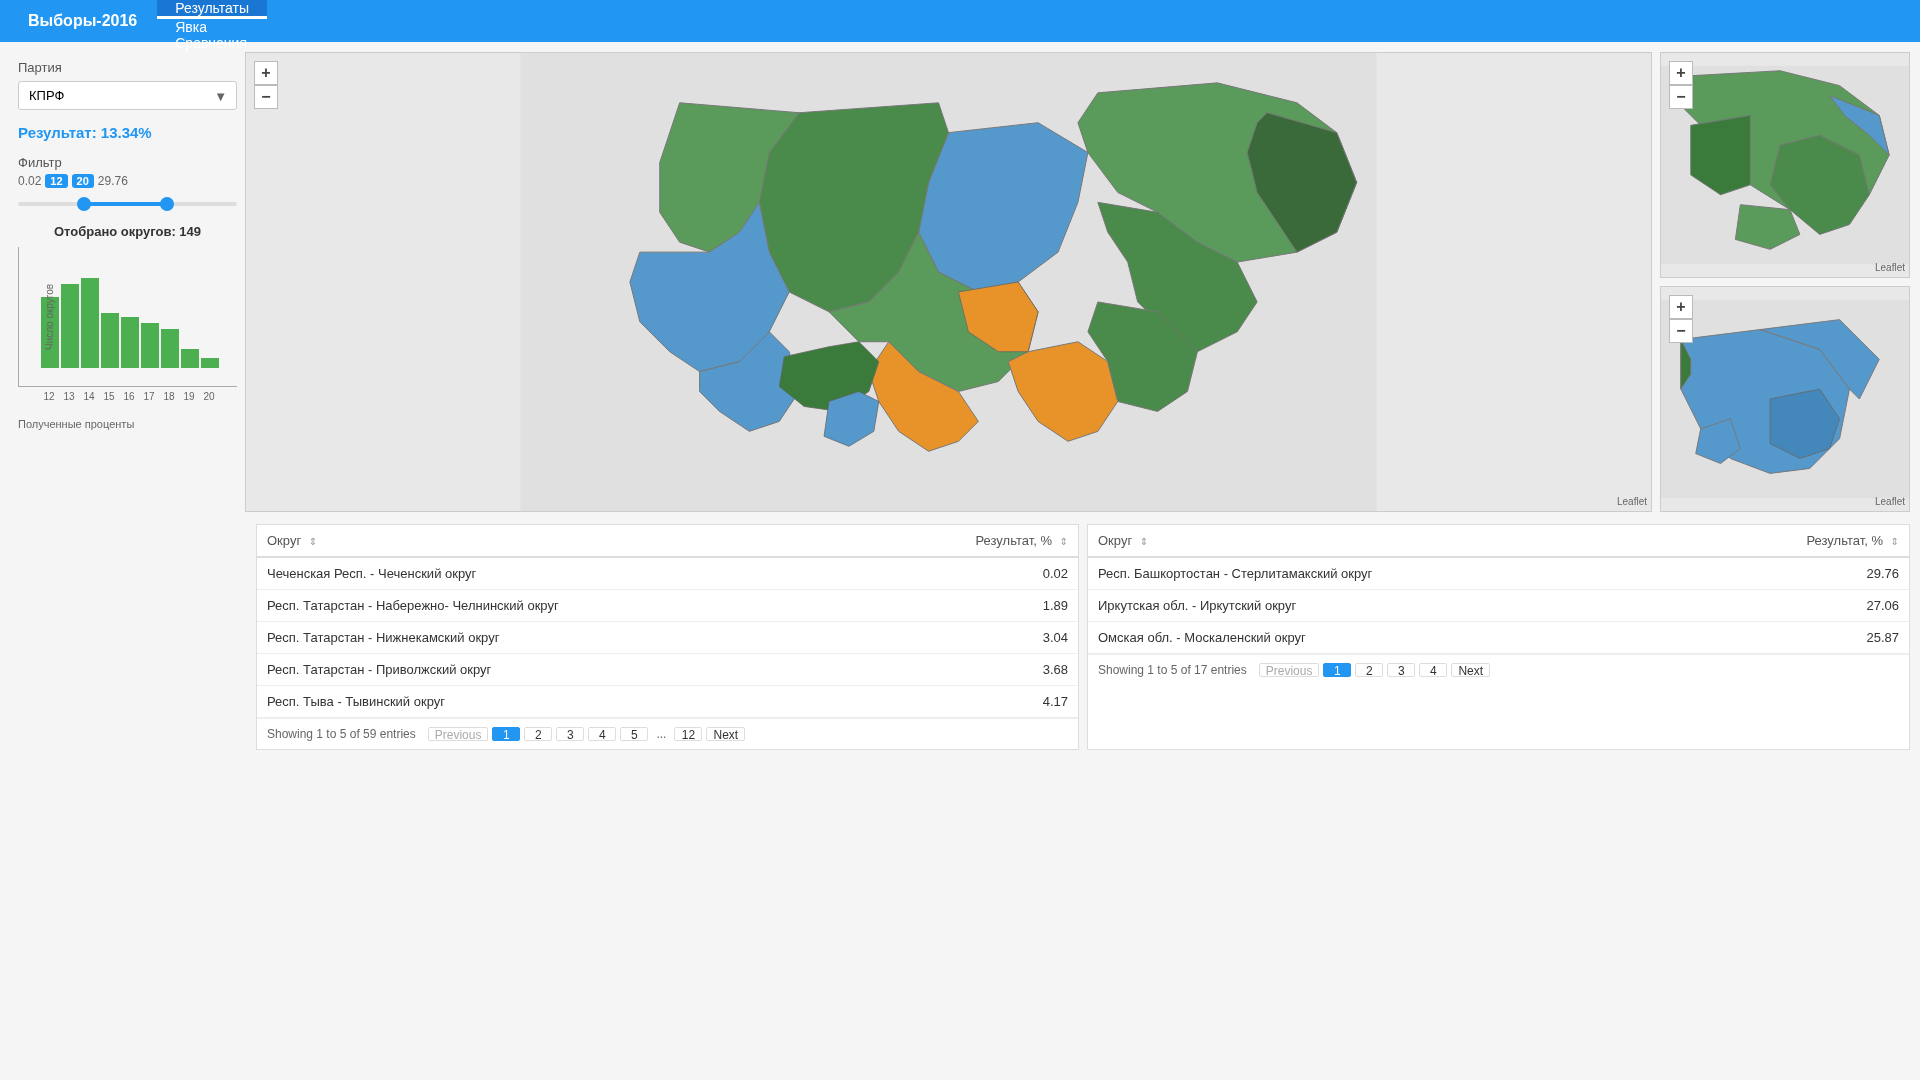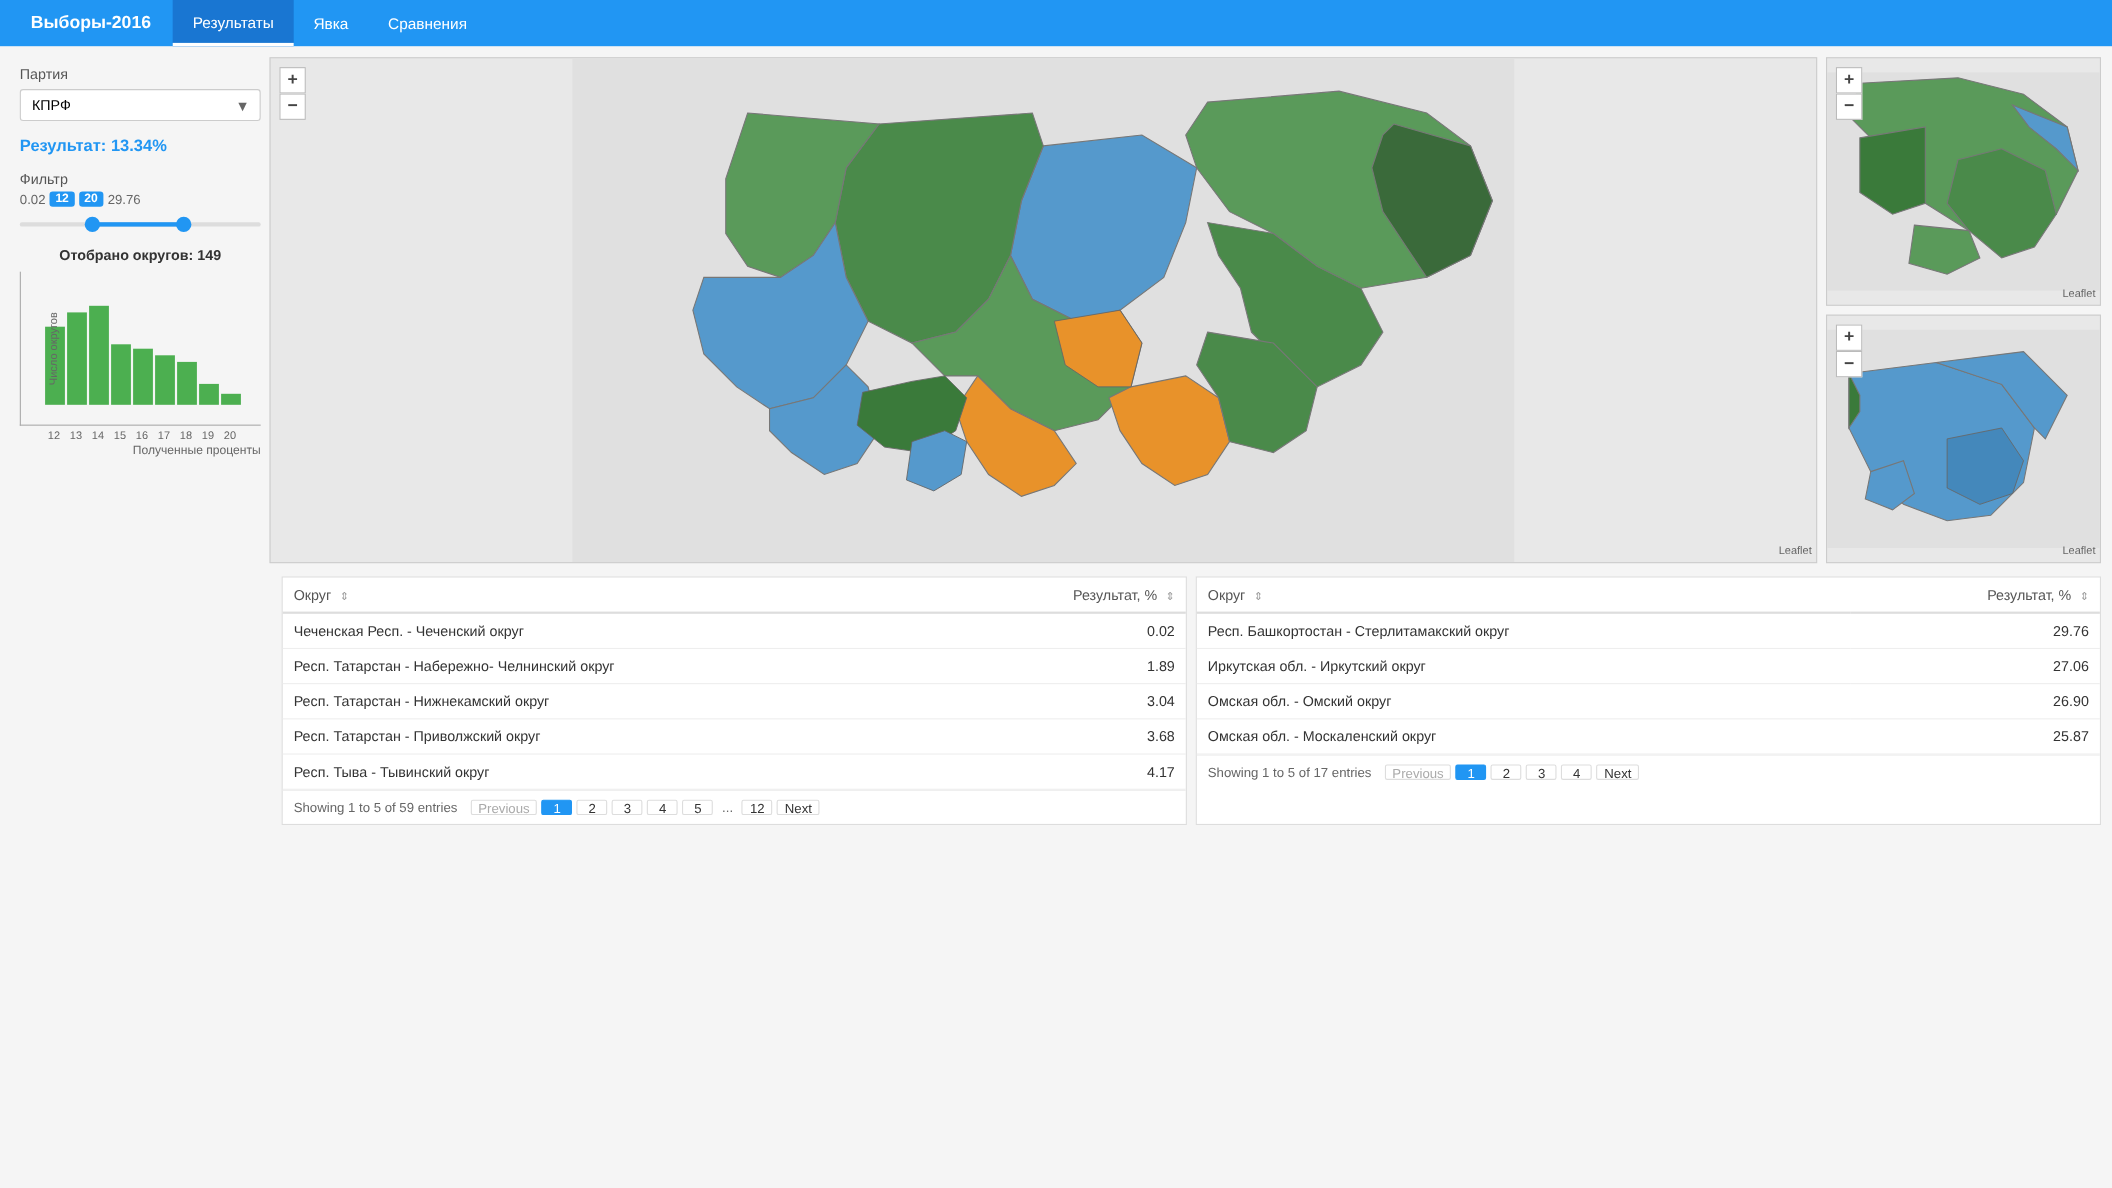--- a/index.html
+++ b/index.html
@@ -16,20 +16,21 @@
     .header-title {
       color: #fff;
       font-size: 16px;
       font-weight: bold;
       margin-right: 8px;
       padding: 0 12px;
     }
     .nav-tabs {
       display: flex;
       height: 100%;
+      flex-direction: column;
     }
     .nav-tab {
       display: flex;
       align-items: center;
       padding: 0 18px;
       color: #fff;
       cursor: pointer;
       font-size: 14px;
       height: 100%;
     }
@@ -185,24 +186,24 @@
       gap: 2px;
       padding-left: 22px;
       font-size: 10px;
       color: #666;
     }
     .hist-x-label {
       width: 18px;
       text-align: center;
     }
     .hist-caption {
-      text-align: right;
+      text-align: left;
       font-size: 11px;
       color: #666;
-      margin-top: 2px;
+      margin-top: 16px;
     }
     .sources {
       margin-top: 30px;
       font-size: 12px;
       color: #555;
       line-height: 1.7;
     }
     .sources a {
       color: #2196F3;
       text-decoration: none;
@@ -569,24 +570,20 @@
           <tbody id="table-right-body">
           <tr>
                 <td>Респ. Башкортостан - Стерлитамакский округ</td>
                 <td>29.76</td>
               </tr>
               <tr>
                 <td>Иркутская обл. - Иркутский округ</td>
                 <td>27.06</td>
               </tr>
               <tr>
-                <td>Омская обл. - Омский округ</td>
-                <td>26.90</td>
-              </tr>
-              <tr>
                 <td>Омская обл. - Москаленский округ</td>
                 <td>25.87</td>
               </tr>
             </tbody>
         </table>
         <div class="pagination-row">
           <span class="page-info">Showing 1 to 5 of 17 entries</span>
           <button class="page-btn disabled">Previous</button>
           <button class="page-btn active">1</button>
           <button class="page-btn">2</button>

